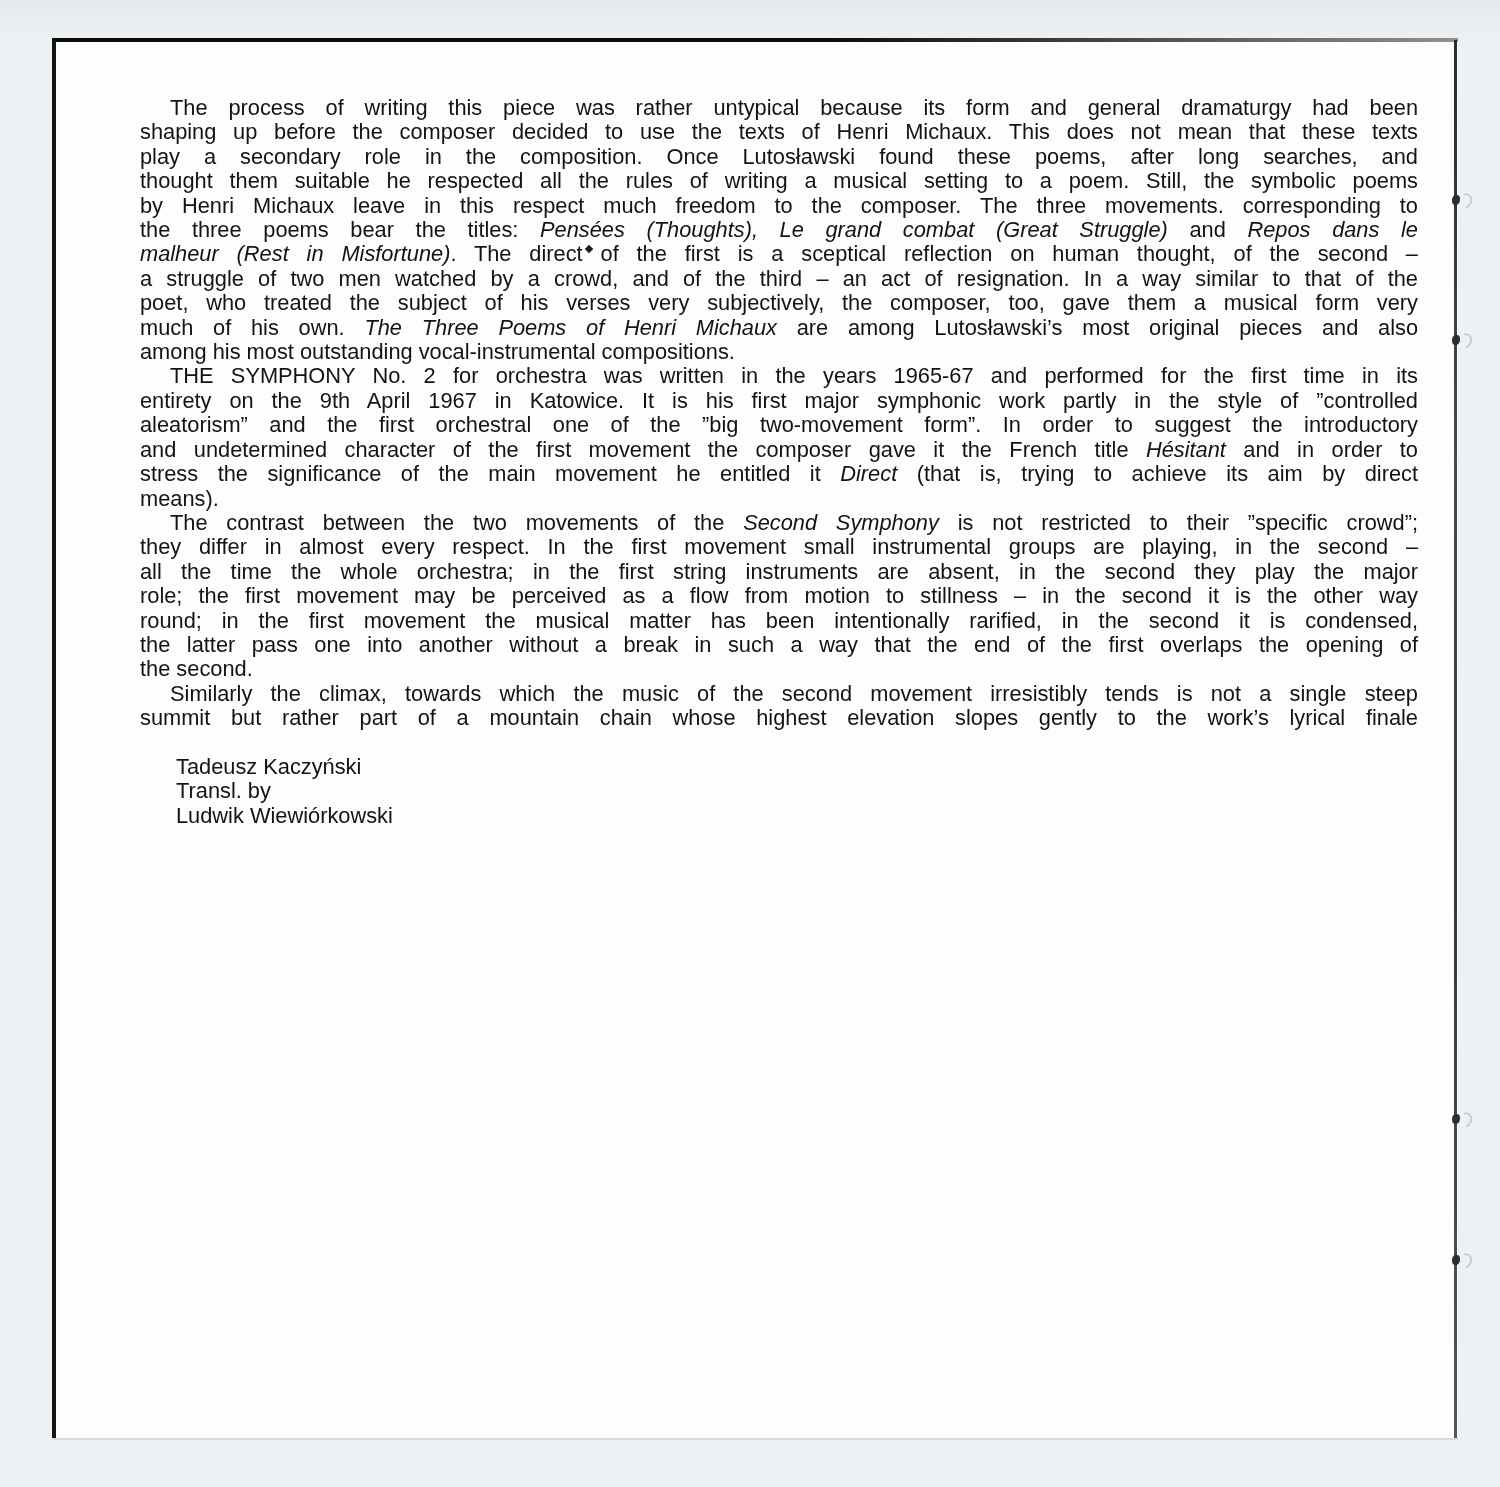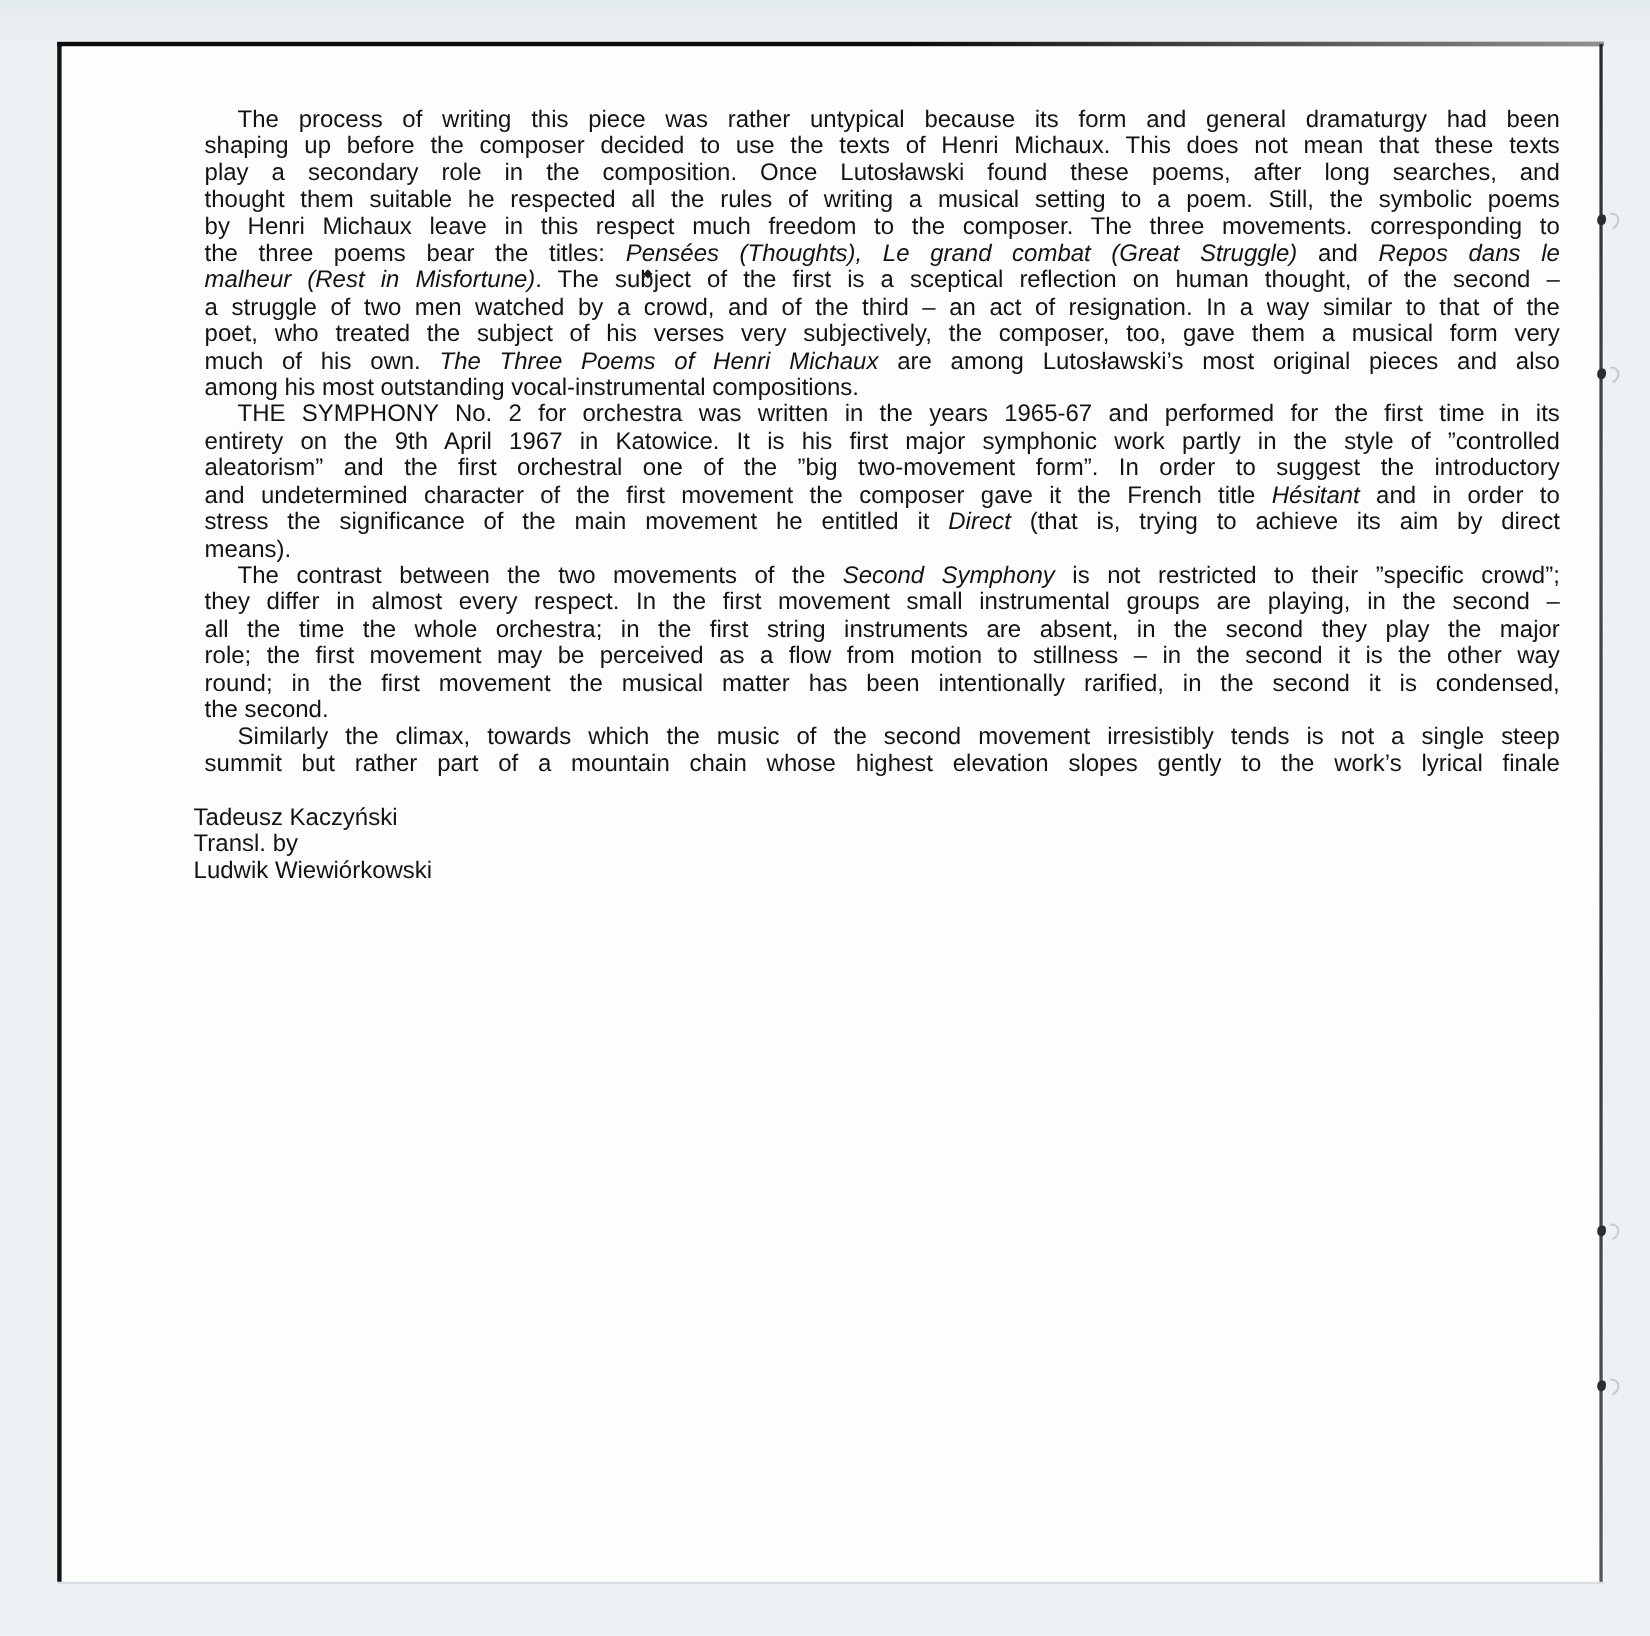--- a/index.html
+++ b/index.html
@@ -51,21 +51,21 @@
   }
   .text {
     position: absolute;
     left: 84px; top: 54px;
     width: 1278px;
     font-size: 21.8px;
     line-height: 24.4px;
     color: #131313;
     -webkit-font-smoothing: antialiased;
   }
-  .line { text-align: justify; text-align-last: justify; white-space: normal; margin-left: 46px; }
+  .line { text-align: justify; text-align-last: justify; white-space: normal; }
   .line.first { text-indent: 30px; }
   .line.last { text-align-last: left; }
   .line i { font-style: italic; }
   .signature { margin-top: 24.4px; }
   .signature .sig-line { text-align: left; margin-left: 36px; }
   .artifact-dot {
     position: absolute;
     width: 6px; height: 6px;
     background: #1d1d1d;
     transform: rotate(45deg);
@@ -76,36 +76,37 @@
 
 <div class="page">
   <div class="text">
 
     <div class="line first"><span>The process of writing this piece was rather untypical because its form and general dramaturgy had been</span></div>
       <div class="line"><span>shaping up before the composer decided to use the texts of Henri Michaux. This does not mean that these texts</span></div>
       <div class="line"><span>play a secondary role in the composition. Once Lutosławski found these poems, after long searches, and</span></div>
       <div class="line"><span>thought them suitable he respected all the rules of writing a musical setting to a poem. Still, the symbolic poems</span></div>
       <div class="line"><span>by Henri Michaux leave in this respect much freedom to the composer. The three movements. corresponding to</span></div>
       <div class="line"><span>the three poems bear the titles: </span><i>Pensées (Thoughts), Le grand combat (Great Struggle)</i><span> and </span><i>Repos dans le</i></div>
-      <div class="line"><i>malheur (Rest in Misfortune)</i><span>. The subject of the first is a sceptical reflection on human thought, of the second –</span></div>
+      <div class="line"><i>malheur (Rest in Misfortune)</i><span>. The direct of the first is a sceptical reflection on human thought, of the second –</span></div>
       <div class="line"><span>a struggle of two men watched by a crowd, and of the third – an act of resignation. In a way similar to that of the</span></div>
       <div class="line"><span>poet, who treated the subject of his verses very subjectively, the composer, too, gave them a musical form very</span></div>
       <div class="line"><span>much of his own. </span><i>The Three Poems of Henri Michaux</i><span> are among Lutosławski’s most original pieces and also</span></div>
       <div class="line last"><span>among his most outstanding vocal-instrumental compositions.</span></div>
       <div class="line first"><span>THE SYMPHONY No. 2 for orchestra was written in the years 1965-67 and performed for the first time in its</span></div>
       <div class="line"><span>entirety on the 9th April 1967 in Katowice. It is his first major symphonic work partly in the style of ”controlled</span></div>
       <div class="line"><span>aleatorism” and the first orchestral one of the ”big two-movement form”. In order to suggest the introductory</span></div>
       <div class="line"><span>and undetermined character of the first movement the composer gave it the French title </span><i>Hésitant</i><span> and in order to</span></div>
       <div class="line"><span>stress the significance of the main movement he entitled it </span><i>Direct</i><span> (that is, trying to achieve its aim by direct</span></div>
       <div class="line last"><span>means).</span></div>
       <div class="line first"><span>The contrast between the two movements of the </span><i>Second Symphony</i><span> is not restricted to their ”specific crowd”;</span></div>
       <div class="line"><span>they differ in almost every respect. In the first movement small instrumental groups are playing, in the second –</span></div>
       <div class="line"><span>all the time the whole orchestra; in the first string instruments are absent, in the second they play the major</span></div>
       <div class="line"><span>role; the first movement may be perceived as a flow from motion to stillness – in the second it is the other way</span></div>
       <div class="line"><span>round; in the first movement the musical matter has been intentionally rarified, in the second it is condensed,</span></div>
+      <div class="line"><span>the latter pass one into another without a break in such a way that the end of the first overlaps the opening of</span></div>
       <div class="line last"><span>the second.</span></div>
       <div class="line first"><span>Similarly the climax, towards which the music of the second movement irresistibly tends is not a single steep</span></div>
       <div class="line"><span>summit but rather part of a mountain chain whose highest elevation slopes gently to the work’s lyrical finale</span></div>
       <div class="signature">
       <div class="sig-line">Tadeusz Kaczyński</div>
       <div class="sig-line">Transl. by</div>
       <div class="sig-line">Ludwik Wiewiórkowski</div>
     </div>
   </div>
 </div>

